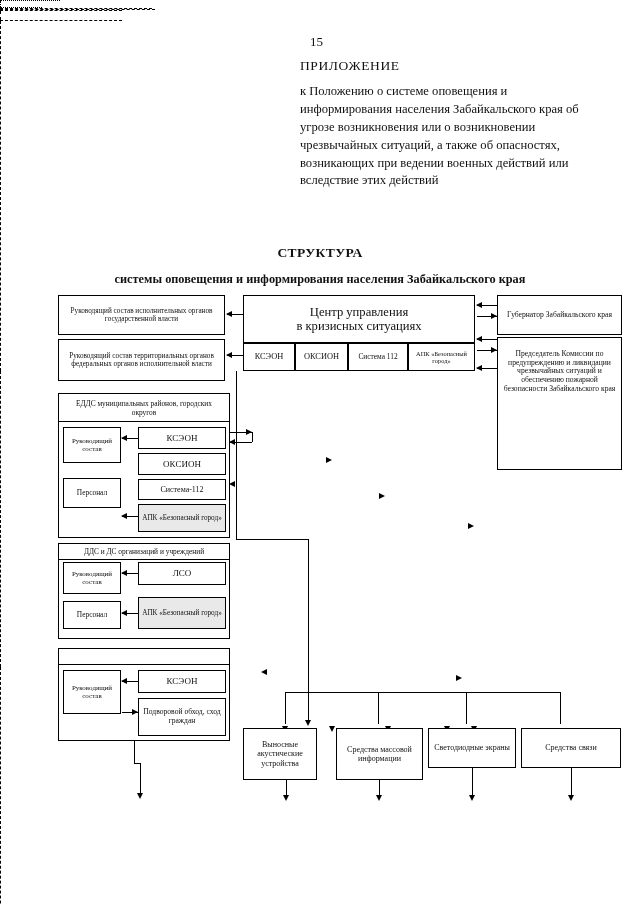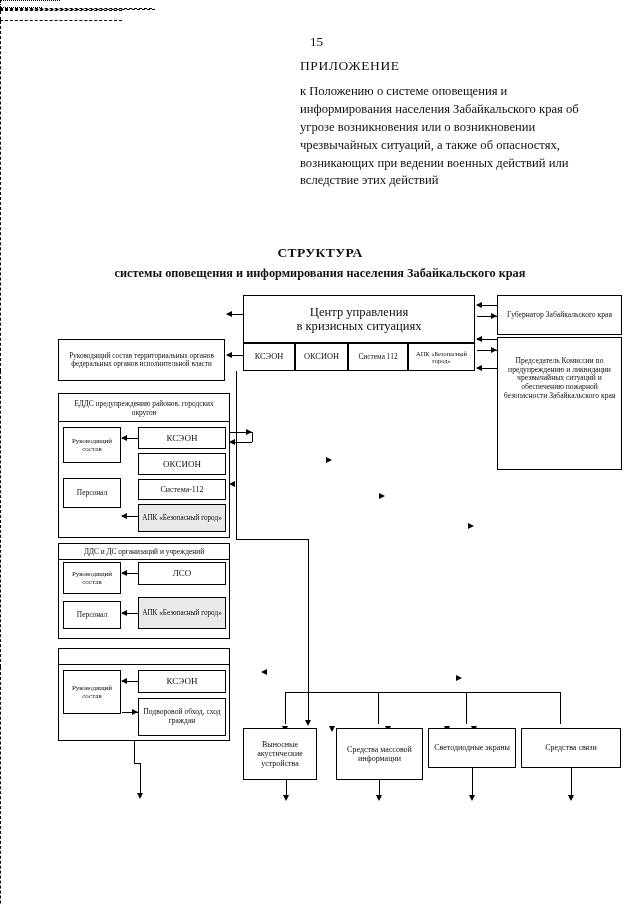--- a/index.html
+++ b/index.html
@@ -11,21 +11,21 @@
   .page{position:relative;width:640px;height:905px;}
 
   
   .pageno{position:absolute;left:310px;top:34px;font-size:13px;}
   .hdr{position:absolute;left:300px;top:58px;width:280px;text-align:left;}
   .hdr .appl{font-size:13.5px;letter-spacing:.6px;margin-bottom:9px;}
   .hdr .sub{font-size:12.6px;line-height:1.42;}
 
   .title{position:absolute;left:20px;top:245px;width:600px;text-align:center;font-weight:bold;}
   .title .t1{font-size:13.5px;letter-spacing:.4px;}
-  .title .t2{font-size:12.3px;margin-top:5px;text-align:center;}
+  .title .t2{font-size:12.3px;margin-top:11px;text-align:center;}
 
   
   .bx{position:absolute;box-sizing:border-box;background:#fff;
       border:1.6px solid #000;display:flex;align-items:center;
       justify-content:center;text-align:center;line-height:1.15;}
   .bx.thin{border-width:1px;}
   .bx span{display:block;padding:0 2px;}
 
   .grp{position:absolute;box-sizing:border-box;border:1.3px solid #000;background:#fff;}
 
@@ -54,20 +54,23 @@
   <div class="hdr">
     <div class="appl">ПРИЛОЖЕНИЕ</div>
     <div class="sub">к Положению о системе оповещения и информирования населения Забайкальского края об угрозе возникновения или о возникновении чрезвычайных ситуаций, а также об опасностях, возникающих при ведении военных действий или вследствие этих действий</div>
   </div>
 
   <div class="title">
     <div class="t1">СТРУКТУРА</div>
     <div class="t2">системы оповещения и информирования населения Забайкальского края</div>
   </div>
 
+  <div class="bx" style="left:58px;top:295px;width:167px;height:40px;font-size:7.2px;">
+    <span>Руководящий состав  исполнительных органов государственной власти</span>
+  </div>
   <div class="bx" style="left:58px;top:339px;width:167px;height:42px;font-size:7.2px;">
     <span>Руководящий состав территориальных органов федеральных органов исполнительной власти</span>
   </div>
 
   <div class="bx" style="left:243px;top:295px;width:232px;height:48px;font-size:12.6px;flex-direction:column;">
     <span>Центр управления</span>
     <span>в кризисных ситуациях</span>
   </div>
   <div class="bx thin" style="left:243px;top:343px;width:52px;height:28px;font-size:8.4px;">
     <span>КСЭОН</span>
@@ -78,21 +81,21 @@
   <div class="bx thin" style="left:348px;top:343px;width:60px;height:28px;font-size:7.4px;">
     <span>Система 112</span>
   </div>
   <div class="bx thin" style="left:408px;top:343px;width:67px;height:28px;font-size:6.4px;">
     <span>АПК «Безопасный город»</span>
   </div>
 
   <div class="bx" style="left:497px;top:295px;width:125px;height:40px;font-size:7.6px;">
     <span>Губернатор Забайкальского края</span>
   </div>
-  <div class="bx" style="left:497px;top:337px;width:125px;height:133px;font-size:7.6px;align-items:flex-start;padding-top:19px;">
+  <div class="bx" style="left:497px;top:337px;width:125px;height:133px;font-size:7.6px;align-items:flex-start;padding-top:12px;">
     <span>Председатель Комиссии по предупреждению и ликвидации чрезвычайных ситуаций и обеспечению пожарной безопасности Забайкальского края</span>
   </div>
 
   <div class="ln lh" style="left:227px;top:314px;width:16px;"></div>
   <div class="ar ar-l" style="left:226px;top:310.5px;"></div>
   <div class="ln lh" style="left:227px;top:355px;width:16px;"></div>
   <div class="ar ar-l" style="left:226px;top:351.5px;"></div>
 
   <div class="ln lh" style="left:477px;top:305px;width:20px;"></div>
   <div class="ar ar-l" style="left:476px;top:301.5px;"></div>
@@ -100,21 +103,21 @@
   <div class="ar ar-r" style="left:491px;top:312.5px;"></div>
   <div class="ln lh" style="left:477px;top:339px;width:20px;"></div>
   <div class="ar ar-l" style="left:476px;top:335.5px;"></div>
   <div class="ln lh" style="left:477px;top:350px;width:20px;"></div>
   <div class="ar ar-r" style="left:491px;top:346.5px;"></div>
   <div class="ln lh" style="left:477px;top:368px;width:20px;"></div>
   <div class="ar ar-l" style="left:476px;top:364.5px;"></div>
 
   <div class="grp" style="left:58px;top:393px;width:172px;height:145px;"></div>
   <div class="bx thin" style="left:61px;top:396px;width:166px;height:25px;font-size:7.4px;border:none;">
-    <span>ЕДДС предупреждению районов, городских округов</span>
+    <span>ЕДДС муниципальных районов, городских округов</span>
   </div>
   <div class="ln lh" style="left:58px;top:421px;width:172px;"></div>
 
   <div class="bx" style="left:63px;top:427px;width:58px;height:36px;font-size:7px;">
     <span>Руководящий состав</span>
   </div>
   <div class="bx" style="left:63px;top:478px;width:58px;height:30px;font-size:7.4px;">
     <span>Персонал</span>
   </div>
 

